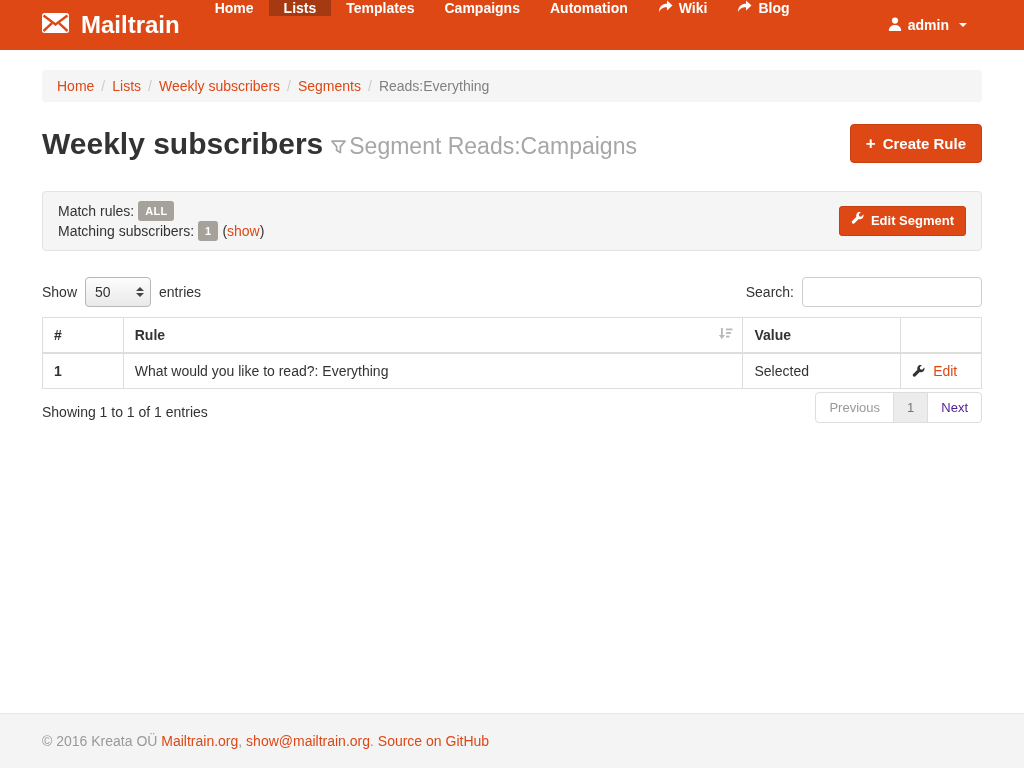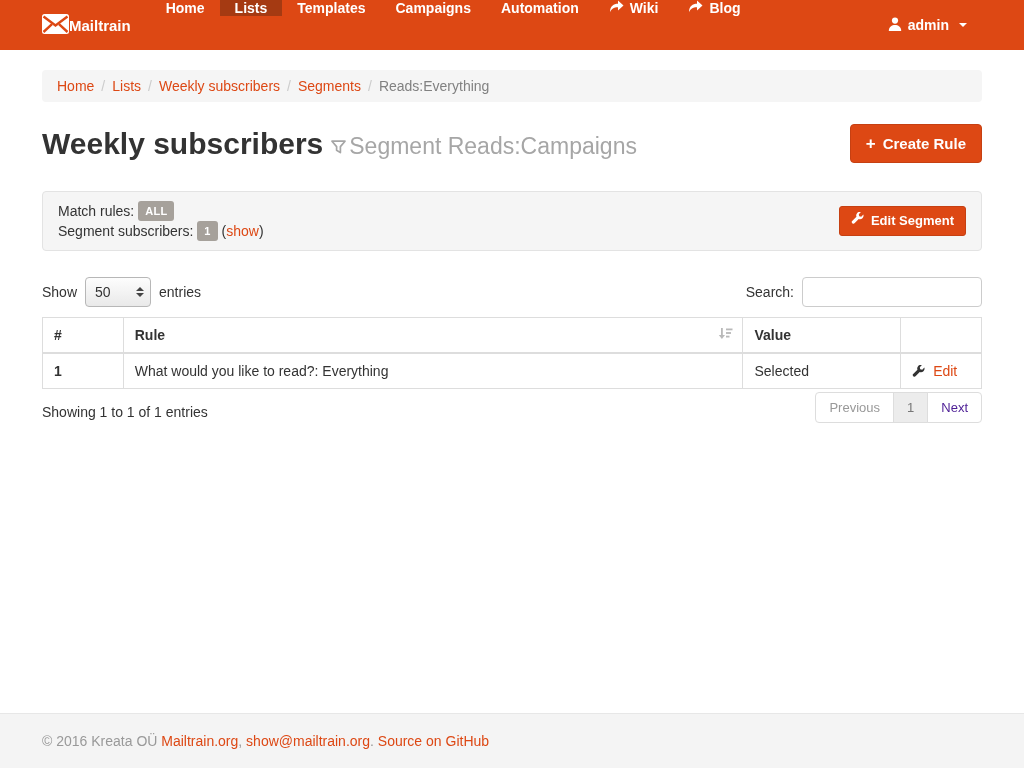--- a/index.html
+++ b/index.html
@@ -12,22 +12,22 @@
     min-height: 768px;
     display: flex;
     flex-direction: column;
   }
   .container { width: 970px; margin: 0 auto; padding: 0 15px; }
 
   
   .navbar { background: #dd4814; height: 50px; }
   .navbar .container { display: flex; align-items: stretch; height: 50px; }
   .brand {
-    display: flex; align-items: center; gap: 0;
-    color: #fff; font-size: 15px; font-weight: bold;
+    display: flex; align-items: center; gap: 12px;
+    color: #fff; font-size: 24px; font-weight: bold;
     padding-right: 20px; text-decoration: none;
   }
   .nav { display: flex; list-style: none; margin: 0; padding: 0; }
   .nav-item {
     display: flex; align-items: center; gap: 6px;
     padding: 0 15px; color: #fff; font-size: 14px; font-weight: bold;
     text-decoration: none; cursor: pointer;
   }
   .nav-item.active { background: #a53a12; }
   .navbar-right { margin-left: auto; display: flex; align-items: stretch; }
@@ -254,21 +254,21 @@
     </button>
   </div>
 
   <div class="well">
     <div class="well-lines">
       <div>
         <span>Match rules:</span>
         <span class="badge">ALL</span>
       </div>
       <div>
-        <span>Segment subscribers:</span>
+        <span>Matching subscribers:</span>
         <span class="badge">1</span>
         <span>(</span><a class="link">show</a><span>)</span>
       </div>
     </div>
     <button class="btn-primary btn-sm">
       <span>
         <svg width="13" height="13" viewBox="0 0 16 16">
               <path d="M15.2 3.1 a4.4 4.4 0 0 1 -5.7 5.5 l-4.9 4.9 a2 2 0 1 1 -2.8 -2.8 l4.9 -4.9 a4.4 4.4 0 0 1 5.5 -5.7 l-2.6 2.6 l0.5 2.5 l2.5 0.5 z" fill="#fff"></path>
             </svg>
       </span>

